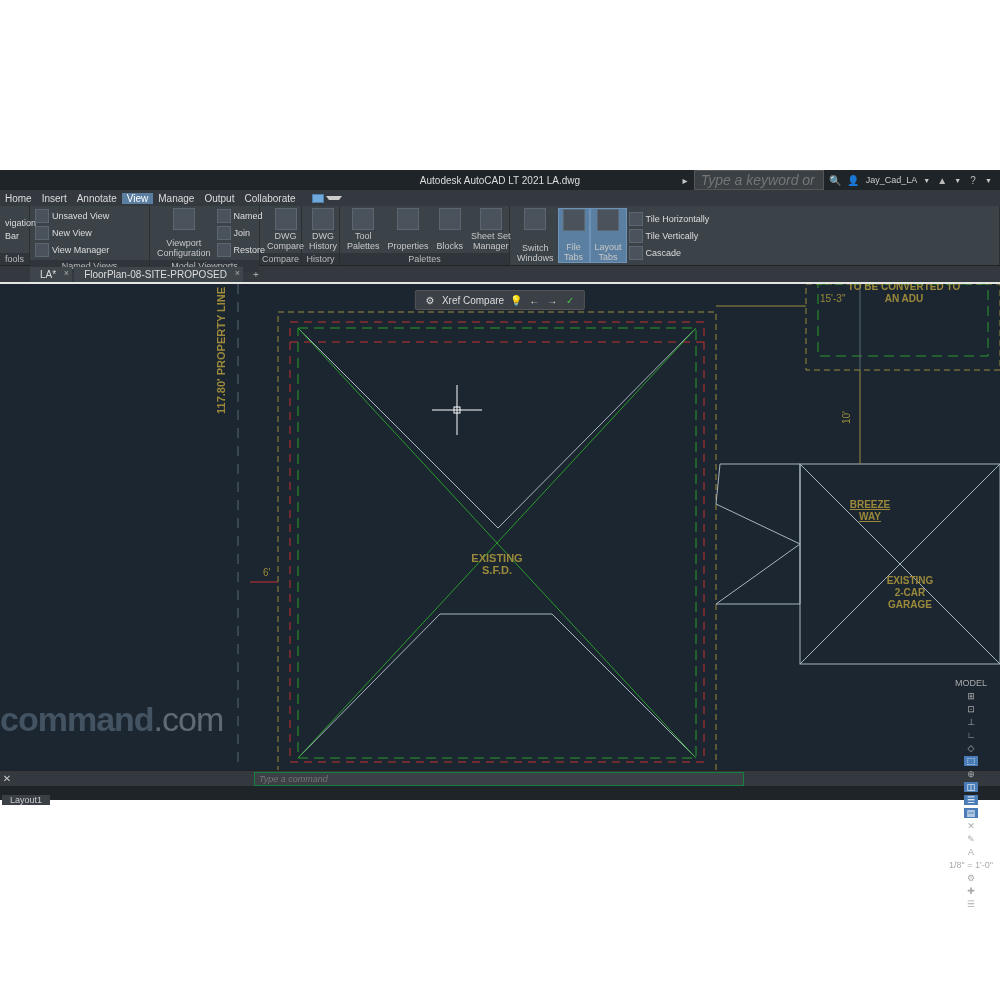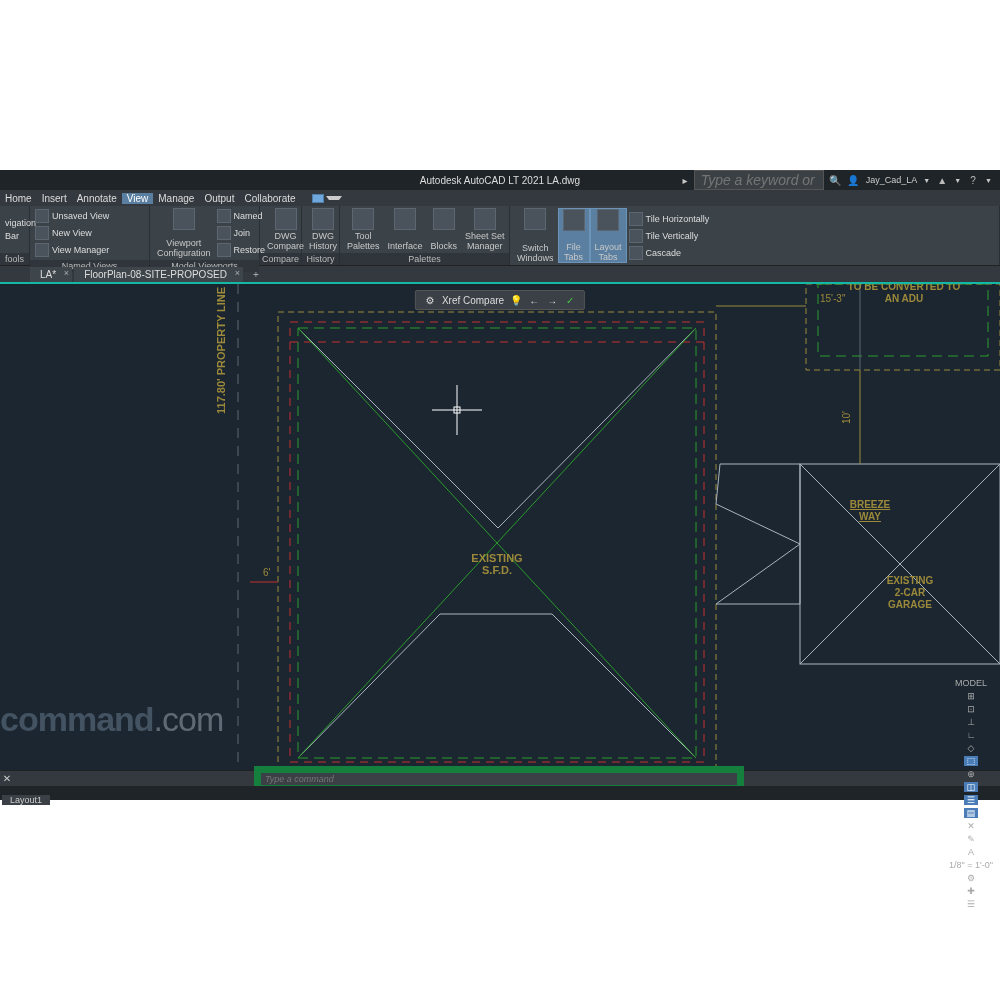--- a/index.html
+++ b/index.html
@@ -20,31 +20,31 @@
   .ribbon { height: 60px; background: #3b4349; display: flex; border-bottom: 1px solid #222; }
   .panel { border-right: 1px solid #2a2f33; display: flex; flex-direction: column; position: relative; }
   .panel-body { flex: 1; display: flex; align-items: stretch; padding: 2px 3px; }
   .panel-title { text-align: center; font-size: 9px; background: #2f353a; color: #bbb; padding: 1px 0; }
   .rb-big { display: flex; flex-direction: column; align-items: center; justify-content: space-between; padding: 0 4px; font-size: 9px; text-align: center; line-height: 1.05; cursor: pointer; gap: 2px; }
   .rb-big.sel { background: #5a7fa0; border: 1px solid #6b94b8; }
   .rb-col { display: flex; flex-direction: column; gap: 1px; justify-content: center; }
   .rb-row { display: flex; align-items: center; gap: 3px; font-size: 9px; color: #ddd; padding: 1px 2px; cursor: pointer; white-space: nowrap; }
   .rb-ico { width: 14px; height: 14px; background: #4a535b; border: 1px solid #5c6670; display: inline-block; flex-shrink: 0; }
   .rb-ico-big { width: 22px; height: 22px; background: #4a535b; border: 1px solid #5c6670; display: inline-block; }
-  .filetabs { height: 18px; background: #33393f; border-bottom: 2px solid #14b8a6; display: flex; align-items: center; padding-left: 30px; font-size: 10px; }
+  .filetabs { height: 18px; background: #33393f; border-bottom: 2px solid #e5e5e5; display: flex; align-items: center; padding-left: 30px; font-size: 10px; }
   .ftab { padding: 2px 16px 2px 10px; background: #3f464b; color: #ddd; margin-right: 2px; position: relative; cursor: pointer; }
   .ftab .x { position: absolute; right: 3px; top: 1px; font-size: 9px; color: #aaa; }
   .ftab-add { padding: 2px 8px; color: #aaa; cursor: pointer; }
   .canvas { position: absolute; top: 114px; left: 0; right: 0; bottom: 30px; background: #1b2631; overflow: hidden; }
   .canvas svg { width: 100%; height: 100%; }
   .xref-bar { position: absolute; top: 120px; left: 50%; transform: translateX(-50%); background: #3a4046; border: 1px solid #555; display: flex; align-items: center; gap: 6px; padding: 3px 8px; font-size: 10px; color: #ddd; border-radius: 2px; z-index: 10; }
   .xref-ico { width: 12px; height: 12px; display: inline-flex; align-items: center; justify-content: center; }
   .cmdline { position: absolute; bottom: 14px; left: 0; right: 0; height: 16px; background: #33393f; border-top: 1px solid #222; display: flex; align-items: center; font-size: 10px; }
   .cmdline-x { width: 14px; text-align: center; color: #ccc; }
-  .cmdline-box { flex: 1; background: #3a4046; border: 7px solid #15803d; max-width: 490px; margin-left: 240px; }
+  .cmdline-box { flex: 1; background: #3a4046; border: 1px solid #15803d; max-width: 490px; margin-left: 240px; }
   .cmdline-box input { background: transparent; border: none; color: #888; font-size: 9px; width: 100%; padding: 1px 4px; font-style: italic; outline: none; }
   .status { position: absolute; bottom: 0; left: 0; right: 0; height: 14px; background: #1f2428; display: flex; align-items: center; font-size: 9px; color: #ccc; }
   .status-tab { padding: 0 8px; background: #3a4046; margin-left: 2px; margin-top: 13px; }
   .status-right { margin-left: auto; display: flex; align-items: center; gap: 3px; padding-right: 4px; flex-direction: column; }
   .stat-btn { padding: 0 3px; cursor: pointer; color: #aaa; }
   .stat-btn.on { background: #4a7db8; color: #fff; padding: 0 3px; }
   .watermark { position: absolute; top: 700px; left: 0; font-size: 34px; font-weight: bold; color: rgba(120,140,160,0.45); font-family: Arial; letter-spacing: -1px; pointer-events: none; }
   .watermark .com { color: rgba(180,190,200,0.45); font-weight: normal; }
 </style>
 </head>
@@ -161,21 +161,21 @@
     </div>
     <div class="panel" style="width:170px">
       <div class="panel-body">
         <div class="rb-big">
             <span class="rb-ico-big"></span>
             <span style="white-space:pre">Tool
 Palettes</span>
           </div>
         <div class="rb-big">
             <span class="rb-ico-big"></span>
-            <span>Interface</span>
+            <span>Properties</span>
           </div>
         <div class="rb-big">
             <span class="rb-ico-big"></span>
             <span>Blocks</span>
           </div>
         <div class="rb-big">
             <span class="rb-ico-big"></span>
             <span style="white-space:pre">Sheet Set
 Manager</span>
           </div>

